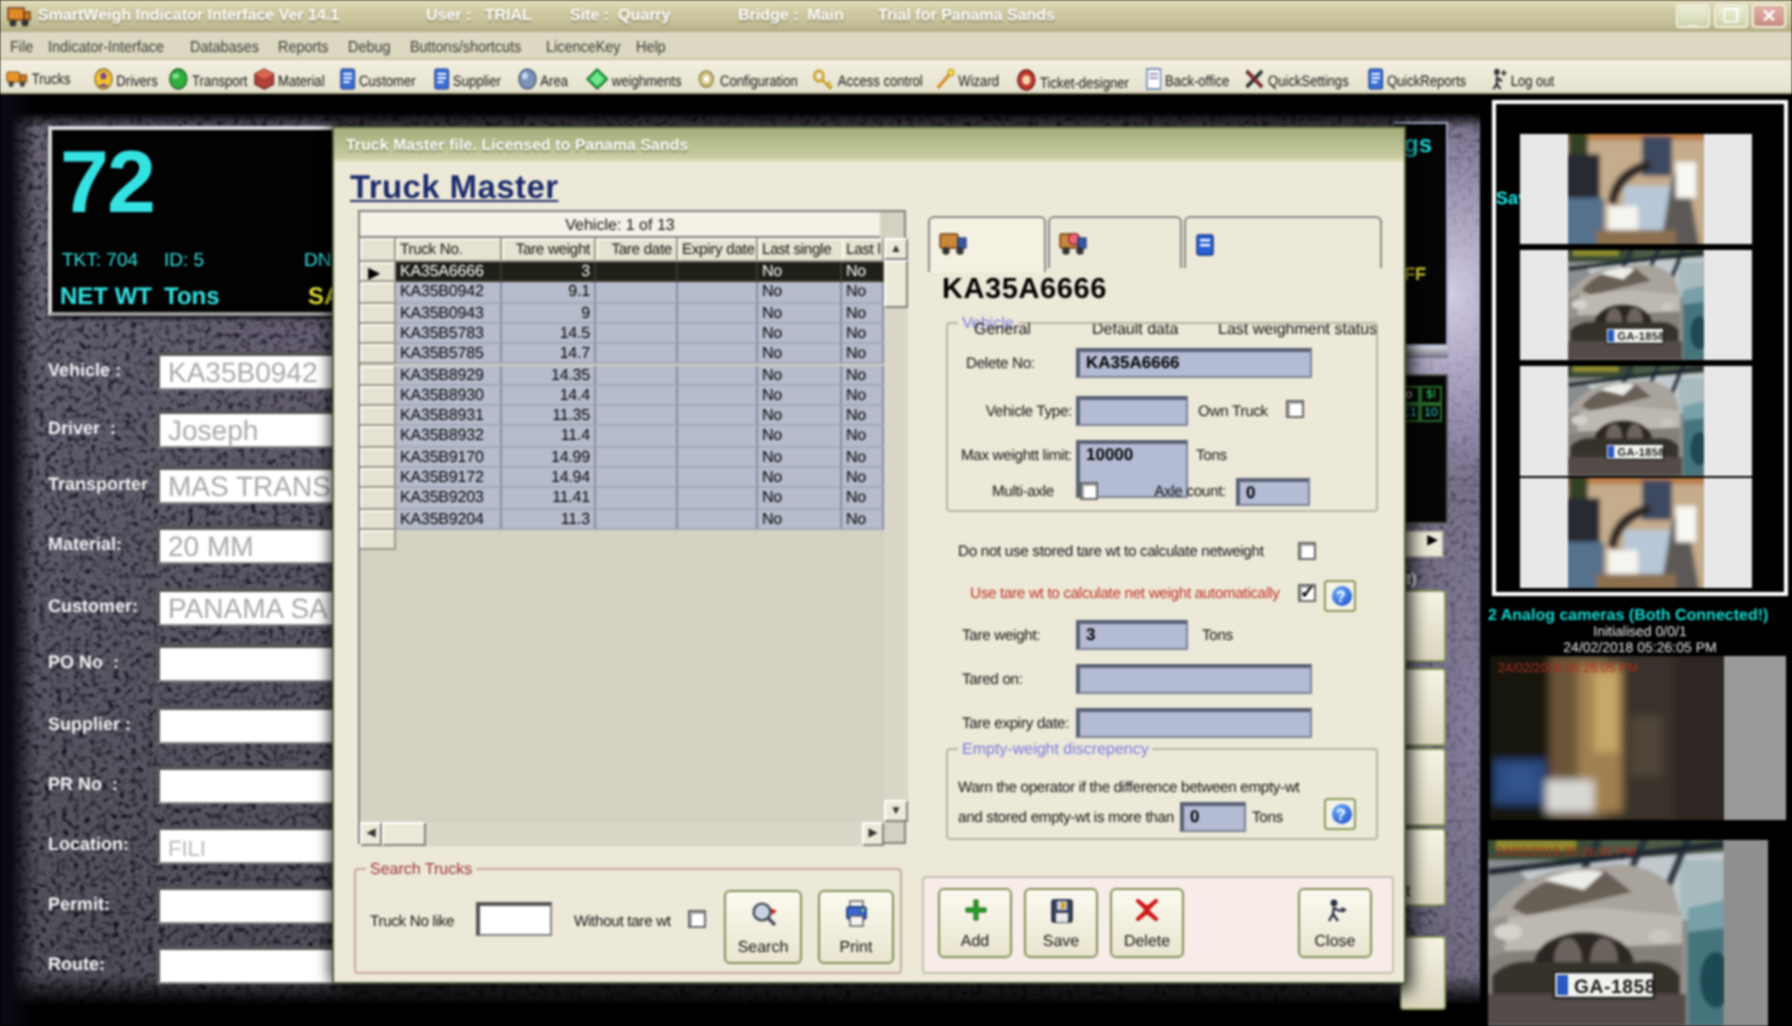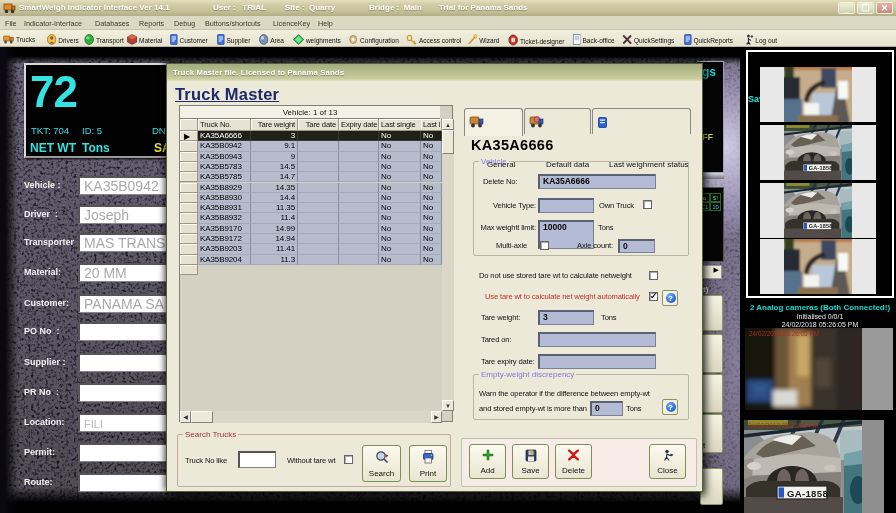--- a/index.html
+++ b/index.html
@@ -48,21 +48,21 @@
 
   .flabel{color:#f2f2f2;font-size:9px;font-weight:bold;white-space:nowrap;}
   .finput{background:#fff;border:1px solid #888;border-top:2px solid #555;border-left:2px solid #555;
     color:#a9a9a9;font-size:14px;padding-left:4px;white-space:nowrap;overflow:hidden;line-height:16px;}
 
   
   #photopanel{left:746px;top:3px;width:148px;height:248px;background:#000;border:2px solid #fff;}
   #photopanel .cap{position:absolute;top:2px;left:0;width:100%;text-align:left;color:#19e8e8;font-weight:bold;font-size:9px;margin-top:40px;}
   .thumb{position:absolute;left:12px;width:116px;height:55px;background:#e8e8e8;}
   .thumb .ph{position:absolute;left:24px;top:0;width:68px;height:100%;overflow:hidden;}
-  .camtxt1{left:744px;top:256px;width:152px;text-align:center;color:#15dcd2;font-size:8px;font-weight:bold;white-space:nowrap;}
+  .camtxt1{left:744px;top:256px;width:152px;color:#15dcd2;font-size:8px;font-weight:bold;white-space:nowrap;}
   .camtxt2{left:746px;top:266px;width:148px;text-align:center;color:#e8e8e8;font-size:7px;}
   .camtxt3{left:746px;top:274px;width:148px;text-align:center;color:#e8e8e8;font-size:7px;}
 
   
   #dlg{left:166px;top:16px;width:537px;height:429px;background:#ece9d8;
     border:1px solid #51603c;box-shadow:3px 4px 8px rgba(0,0,0,.75), -2px -2px 6px rgba(0,0,0,.5);}
   #dlgtitle{left:0px;top:0px;width:535px;height:17px;
     background:linear-gradient(to bottom,#a3ac7c,#c8cc9e 85%,#e0e2c0);
     color:#fff;font-size:7.8px;font-weight:bold;line-height:17px;padding-left:6px;letter-spacing:.1px;
     text-shadow:0 1px 1px rgba(70,80,40,.6);}

